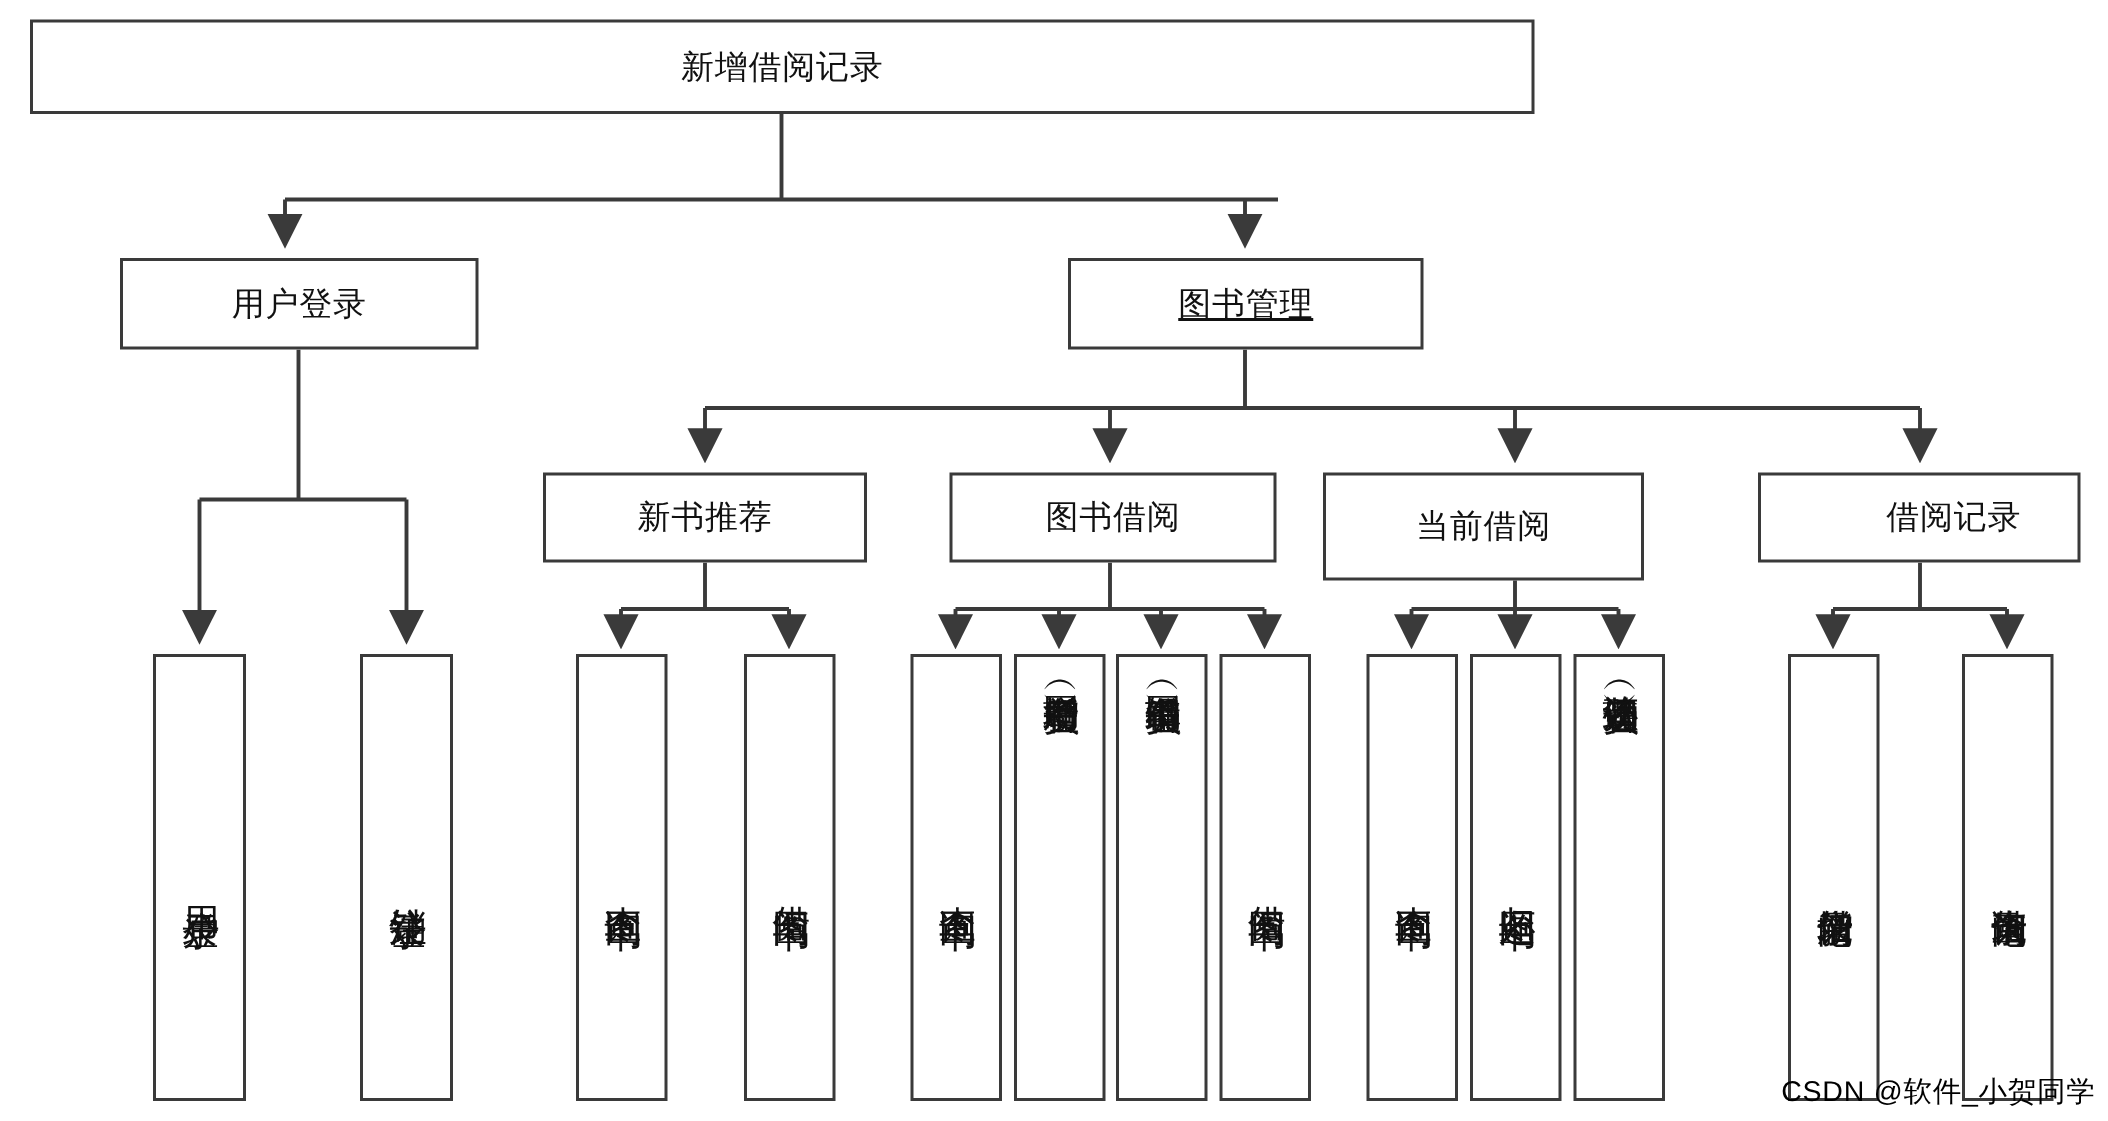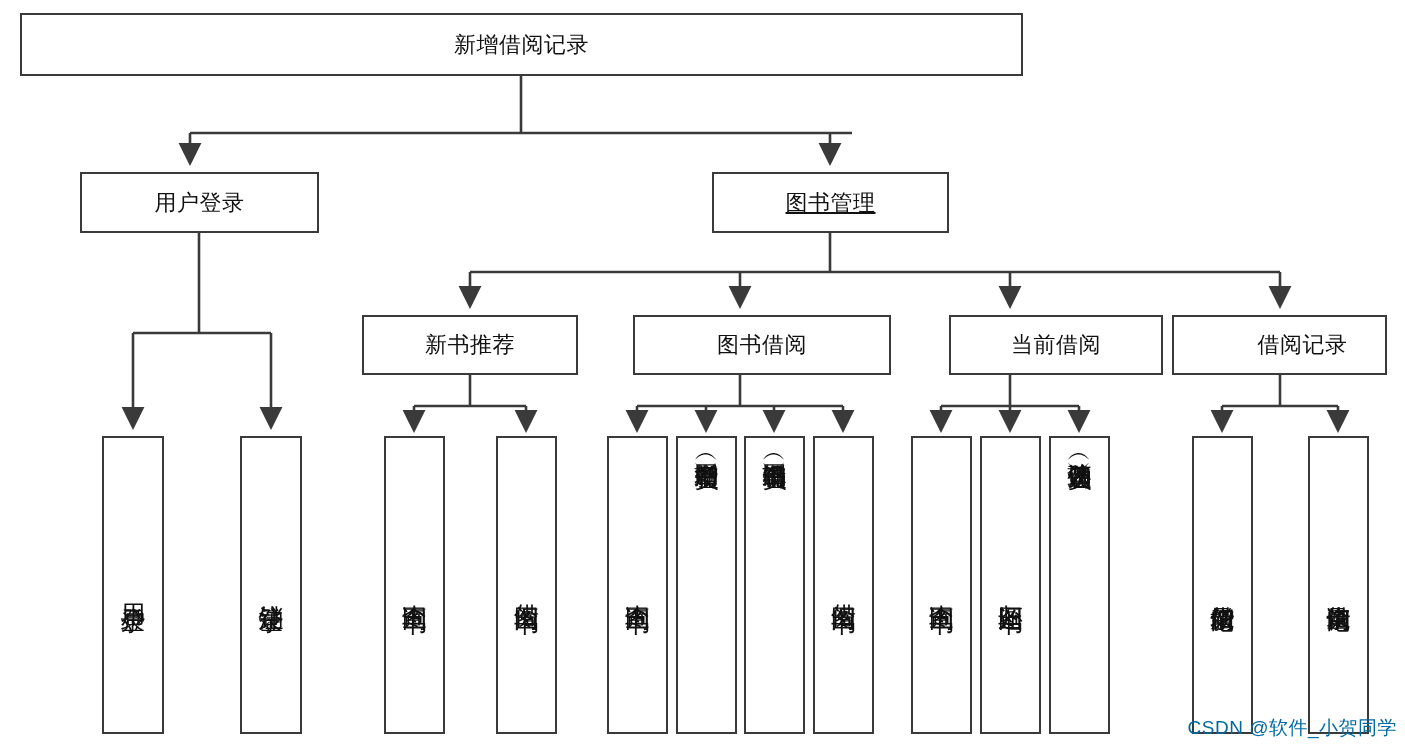--- a/index.html
+++ b/index.html
@@ -60,21 +60,21 @@
   }
   .vtext.center {
     margin-top: auto;
     margin-bottom: auto;
   }
   #watermark {
     position: absolute;
     right: 8px;
     bottom: 6px;
     font-size: 19px;
-    color: #0369a1;
+    color: #000000;
     letter-spacing: 0.5px;
     z-index: 5;
     white-space: nowrap;
   }
 </style>
 </head>
 <body>
 
 <div id="diagram-root">
 
@@ -137,25 +137,25 @@
   </div>
 
   <div class="node node-h" style="left:712px; top:172px; width:237px; height:61px;text-decoration:underline;">
     <span>图书管理</span>
   </div>
 
   <div class="node node-h" style="left:362px; top:315px; width:216px; height:60px;">
     <span>新书推荐</span>
   </div>
 
-  <div class="node node-h" style="left:633px; top:315px; width:258px; height:60px;">
+  <div class="node node-h" style="left:633px; top:315px; width:218px; height:60px;">
     <span>图书借阅</span>
   </div>
 
-  <div class="node node-h" style="left:949px; top:315px; width:214px; height:60px;">
+  <div class="node node-h" style="left:882px; top:315px; width:214px; height:72px;">
     <span>当前借阅</span>
   </div>
 
   <div class="node node-h" style="left:1172px; top:315px; width:215px; height:60px;padding-left:46px;">
     <span>借阅记录</span>
   </div>
 
   <div class="node node-v" style="left:102px; top:436px; width:62px; height:298px;">
     <span class="vtext center">用户登录</span>
   </div>

